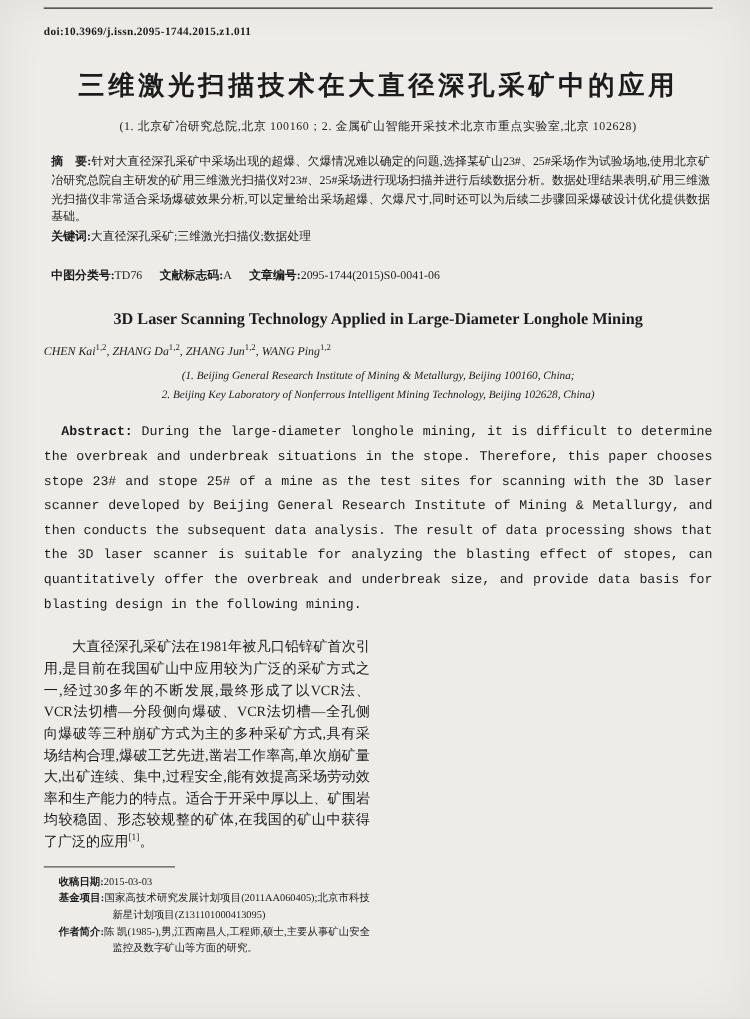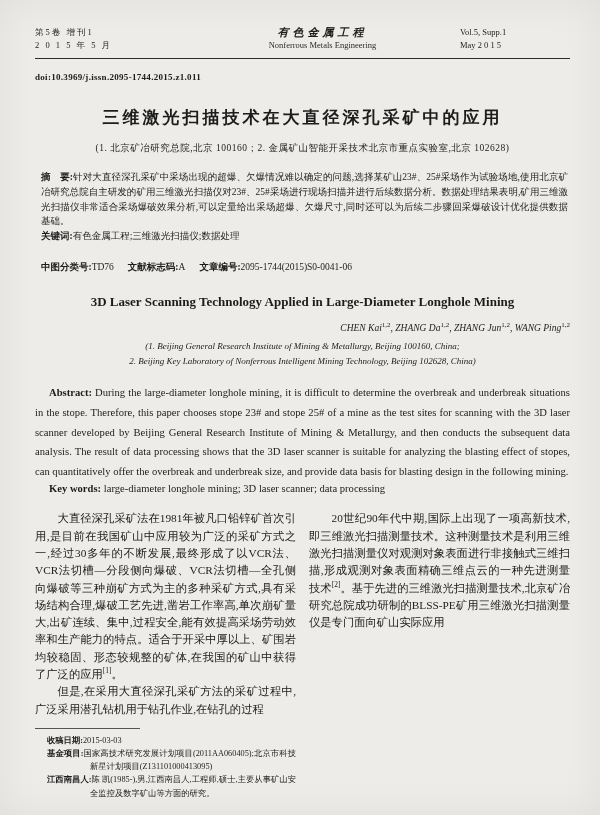--- a/index.html
+++ b/index.html
@@ -12,38 +12,38 @@
   .journal-header{display:flex;justify-content:space-between;align-items:flex-start;padding-top:26px;font-size:8.5px;line-height:13px;}
   .jh-left{width:150px;letter-spacing:2px;}
   .jh-center{text-align:center;flex:1;}
   .jh-center .cn{font-size:11px;font-weight:bold;letter-spacing:4px;font-style:italic;}
   .jh-center .en{font-size:8.5px;color:#2a2a2a;}
   .jh-right{width:110px;text-align:left;}
   .header-rule{border:0;border-top:1.6px solid #2b2b2b;margin:6px 0 0 0;}
 
   .doi-line{margin-top:13px;font-size:9px;font-weight:bold;letter-spacing:0.3px;}
 
-  .cn-title{margin-top:24px;text-align:center;font-size:17px;font-weight:900;letter-spacing:3px;
+  .cn-title{margin-top:24px;text-align:center;font-size:21px;font-weight:900;letter-spacing:3px;
             font-family:"Liberation Sans","DejaVu Sans",sans-serif;}
   .cn-authors{margin-top:22px;text-align:center;font-size:12.5px;letter-spacing:1px;}
   .cn-authors sup{font-size:8px;}
   .cn-affil{margin-top:13px;text-align:center;font-size:9.5px;letter-spacing:0.5px;}
 
   .cn-abstract{margin-top:15px;font-size:9.5px;line-height:14.8px;text-align:justify;padding:0 2px 0 6px;}
   .cn-abstract .lbl,.cn-kw .lbl,.cn-clc .lbl{font-weight:bold;}
   .cn-kw{margin-top:1px;font-size:9.5px;padding-left:6px;}
   .cn-clc{margin-top:18px;font-size:9.5px;padding-left:6px;}
   .cn-clc .val{margin-right:14px;}
 
   .en-title{margin-top:20px;text-align:center;font-size:13px;font-weight:bold;}
-  .en-authors{margin-top:11px;text-align:right;font-size:9.5px;font-style:italic;}
+  .en-authors{margin-top:11px;text-align:left;font-size:9.5px;font-style:italic;}
   .en-authors sup{font-size:7px;font-style:normal;}
   .en-affil{margin-top:6px;text-align:center;font-size:9px;font-style:italic;line-height:15px;}
 
-  .en-abstract{margin-top:14px;font-size:10.6px;line-height:19.6px;text-align:justify;text-indent:14px;}
+  .en-abstract{margin-top:14px;font-size:10.6px;line-height:19.6px;text-align:justify;text-indent:14px;font-family:Liberation Mono, monospace;}
   .en-abstract .lbl,.en-kw .lbl{font-weight:bold;font-style:normal;}
   .en-kw{margin-top:2px;font-size:10.6px;text-indent:14px;}
 
   
   .columns{display:flex;gap:13px;margin-top:16px;}
   .col{width:261px;font-size:11.3px;line-height:17.3px;text-align:justify;
        font-family:"Liberation Serif","DejaVu Serif",serif;}
   .para{text-indent:2em;}
   .para.no-indent{text-indent:0;}
   .para sup{font-size:7.5px;line-height:0;}
@@ -53,75 +53,58 @@
   .footnotes{font-size:8.3px;line-height:13.2px;text-align:justify;}
   .fn-line{padding-left:55px;text-indent:-43px;}
   .fn-line .lbl{font-weight:bold;}
 </style>
 </head>
 <body>
 
 <div class="page">
   <div class="content">
 
-    <div class="journal-header">
-      <div class="jh-left">
-        <div>第5卷 增刊1</div>
-        <div>2 0 1 5 年 5 月</div>
-      </div>
-      <div class="jh-center">
-        <div class="cn">有色金属工程</div>
-        <div class="en">Nonferrous Metals Engineering</div>
-      </div>
-      <div class="jh-right">
-        <div>Vol.5, Supp.1</div>
-        <div>May 2 0 1 5</div>
-      </div>
-    </div>
     <hr class="header-rule">
 
     <div class="doi-line">doi:10.3969/j.issn.2095-1744.2015.z1.011</div>
 
     <div class="cn-title">三维激光扫描技术在大直径深孔采矿中的应用</div>
 
 
     <div class="cn-affil">(1. 北京矿冶研究总院,北京 100160；2. 金属矿山智能开采技术北京市重点实验室,北京 102628)</div>
 
     <div class="cn-abstract"><span class="lbl">摘　要:</span><span>针对大直径深孔采矿中采场出现的超爆、欠爆情况难以确定的问题,选择某矿山23#、25#采场作为试验场地,使用北京矿冶研究总院自主研发的矿用三维激光扫描仪对23#、25#采场进行现场扫描并进行后续数据分析。数据处理结果表明,矿用三维激光扫描仪非常适合采场爆破效果分析,可以定量给出采场超爆、欠爆尺寸,同时还可以为后续二步骤回采爆破设计优化提供数据基础。</span></div>
 
-    <div class="cn-kw"><span class="lbl">关键词:</span><span>有色金属工程;三维激光扫描仪;数据处理</span></div>
+    <div class="cn-kw"><span class="lbl">关键词:</span><span>大直径深孔采矿;三维激光扫描仪;数据处理</span></div>
 
     <div class="cn-clc"><span class="lbl">中图分类号:</span><span class="val">TD76</span><span class="lbl">文献标志码:</span><span class="val">A</span><span class="lbl">文章编号:</span><span class="val">2095-1744(2015)S0-0041-06</span></div>
 
     <div class="en-title">3D Laser Scanning Technology Applied in Large-Diameter Longhole Mining</div>
 
     <div class="en-authors"><span>CHEN Kai</span><sup>1,2</sup><span>, </span><span>ZHANG Da</span><sup>1,2</sup><span>, </span><span>ZHANG Jun</span><sup>1,2</sup><span>, </span><span>WANG Ping</span><sup>1,2</sup></div>
 
     <div class="en-affil">
       <div>(1. Beijing General Research Institute of Mining &amp; Metallurgy, Beijing 100160, China;</div>
       <div>2. Beijing Key Laboratory of Nonferrous Intelligent Mining Technology, Beijing 102628, China)</div>
     </div>
 
     <div class="en-abstract"><span class="lbl">Abstract:</span><span> During the large-diameter longhole mining, it is difficult to determine the overbreak and underbreak situations in the stope. Therefore, this paper chooses stope 23# and stope 25# of a mine as the test sites for scanning with the 3D laser scanner developed by Beijing General Research Institute of Mining &amp; Metallurgy, and then conducts the subsequent data analysis. The result of data processing shows that the 3D laser scanner is suitable for analyzing the blasting effect of stopes, can quantitatively offer the overbreak and underbreak size, and provide data basis for blasting design in the following mining.</span></div>
 
-    <div class="en-kw"><span class="lbl">Key words:</span><span> large-diameter longhole mining; 3D laser scanner; data processing</span></div>
 
     <div class="columns">
 
       <div class="col">
         <div class="para"><span>大直径深孔采矿法在1981年被凡口铅锌矿首次引用,是目前在我国矿山中应用较为广泛的采矿方式之一,经过30多年的不断发展,最终形成了以VCR法、VCR法切槽—分段侧向爆破、VCR法切槽—全孔侧向爆破等三种崩矿方式为主的多种采矿方式,具有采场结构合理,爆破工艺先进,凿岩工作率高,单次崩矿量大,出矿连续、集中,过程安全,能有效提高采场劳动效率和生产能力的特点。适合于开采中厚以上、矿围岩均较稳固、形态较规整的矿体,在我国的矿山中获得了广泛的应用</span><sup>[1]</sup><span>。</span></div>
-        <div class="para">但是,在采用大直径深孔采矿方法的采矿过程中,广泛采用潜孔钻机用于钻孔作业,在钻孔的过程</div>
 
         <hr class="footnote-sep">
         <div class="footnotes">
           <div class="fn-line"><span class="lbl">收稿日期:</span><span>2015-03-03</span></div>
           <div class="fn-line"><span class="lbl">基金项目:</span><span>国家高技术研究发展计划项目(2011AA060405);北京市科技新星计划项目(Z131101000413095)</span></div>
-          <div class="fn-line"><span class="lbl">江西南昌人:</span><span>陈 凯(1985-),男,江西南昌人,工程师,硕士,主要从事矿山安全监控及数字矿山等方面的研究。</span></div>
+          <div class="fn-line"><span class="lbl">作者简介:</span><span>陈 凯(1985-),男,江西南昌人,工程师,硕士,主要从事矿山安全监控及数字矿山等方面的研究。</span></div>
         </div>
       </div>
 
       <div class="col">
-        <div class="para"><span>20世纪90年代中期,国际上出现了一项高新技术,即三维激光扫描测量技术。这种测量技术是利用三维激光扫描测量仪对观测对象表面进行非接触式三维扫描,形成观测对象表面精确三维点云的一种先进测量技术</span><sup>[2]</sup><span>。基于先进的三维激光扫描测量技术,北京矿冶研究总院成功研制的BLSS-PE矿用三维激光扫描测量仪是专门面向矿山实际应用</span></div>
       </div>
 
     </div>
   </div>
 </div>
 
 </body></html>

